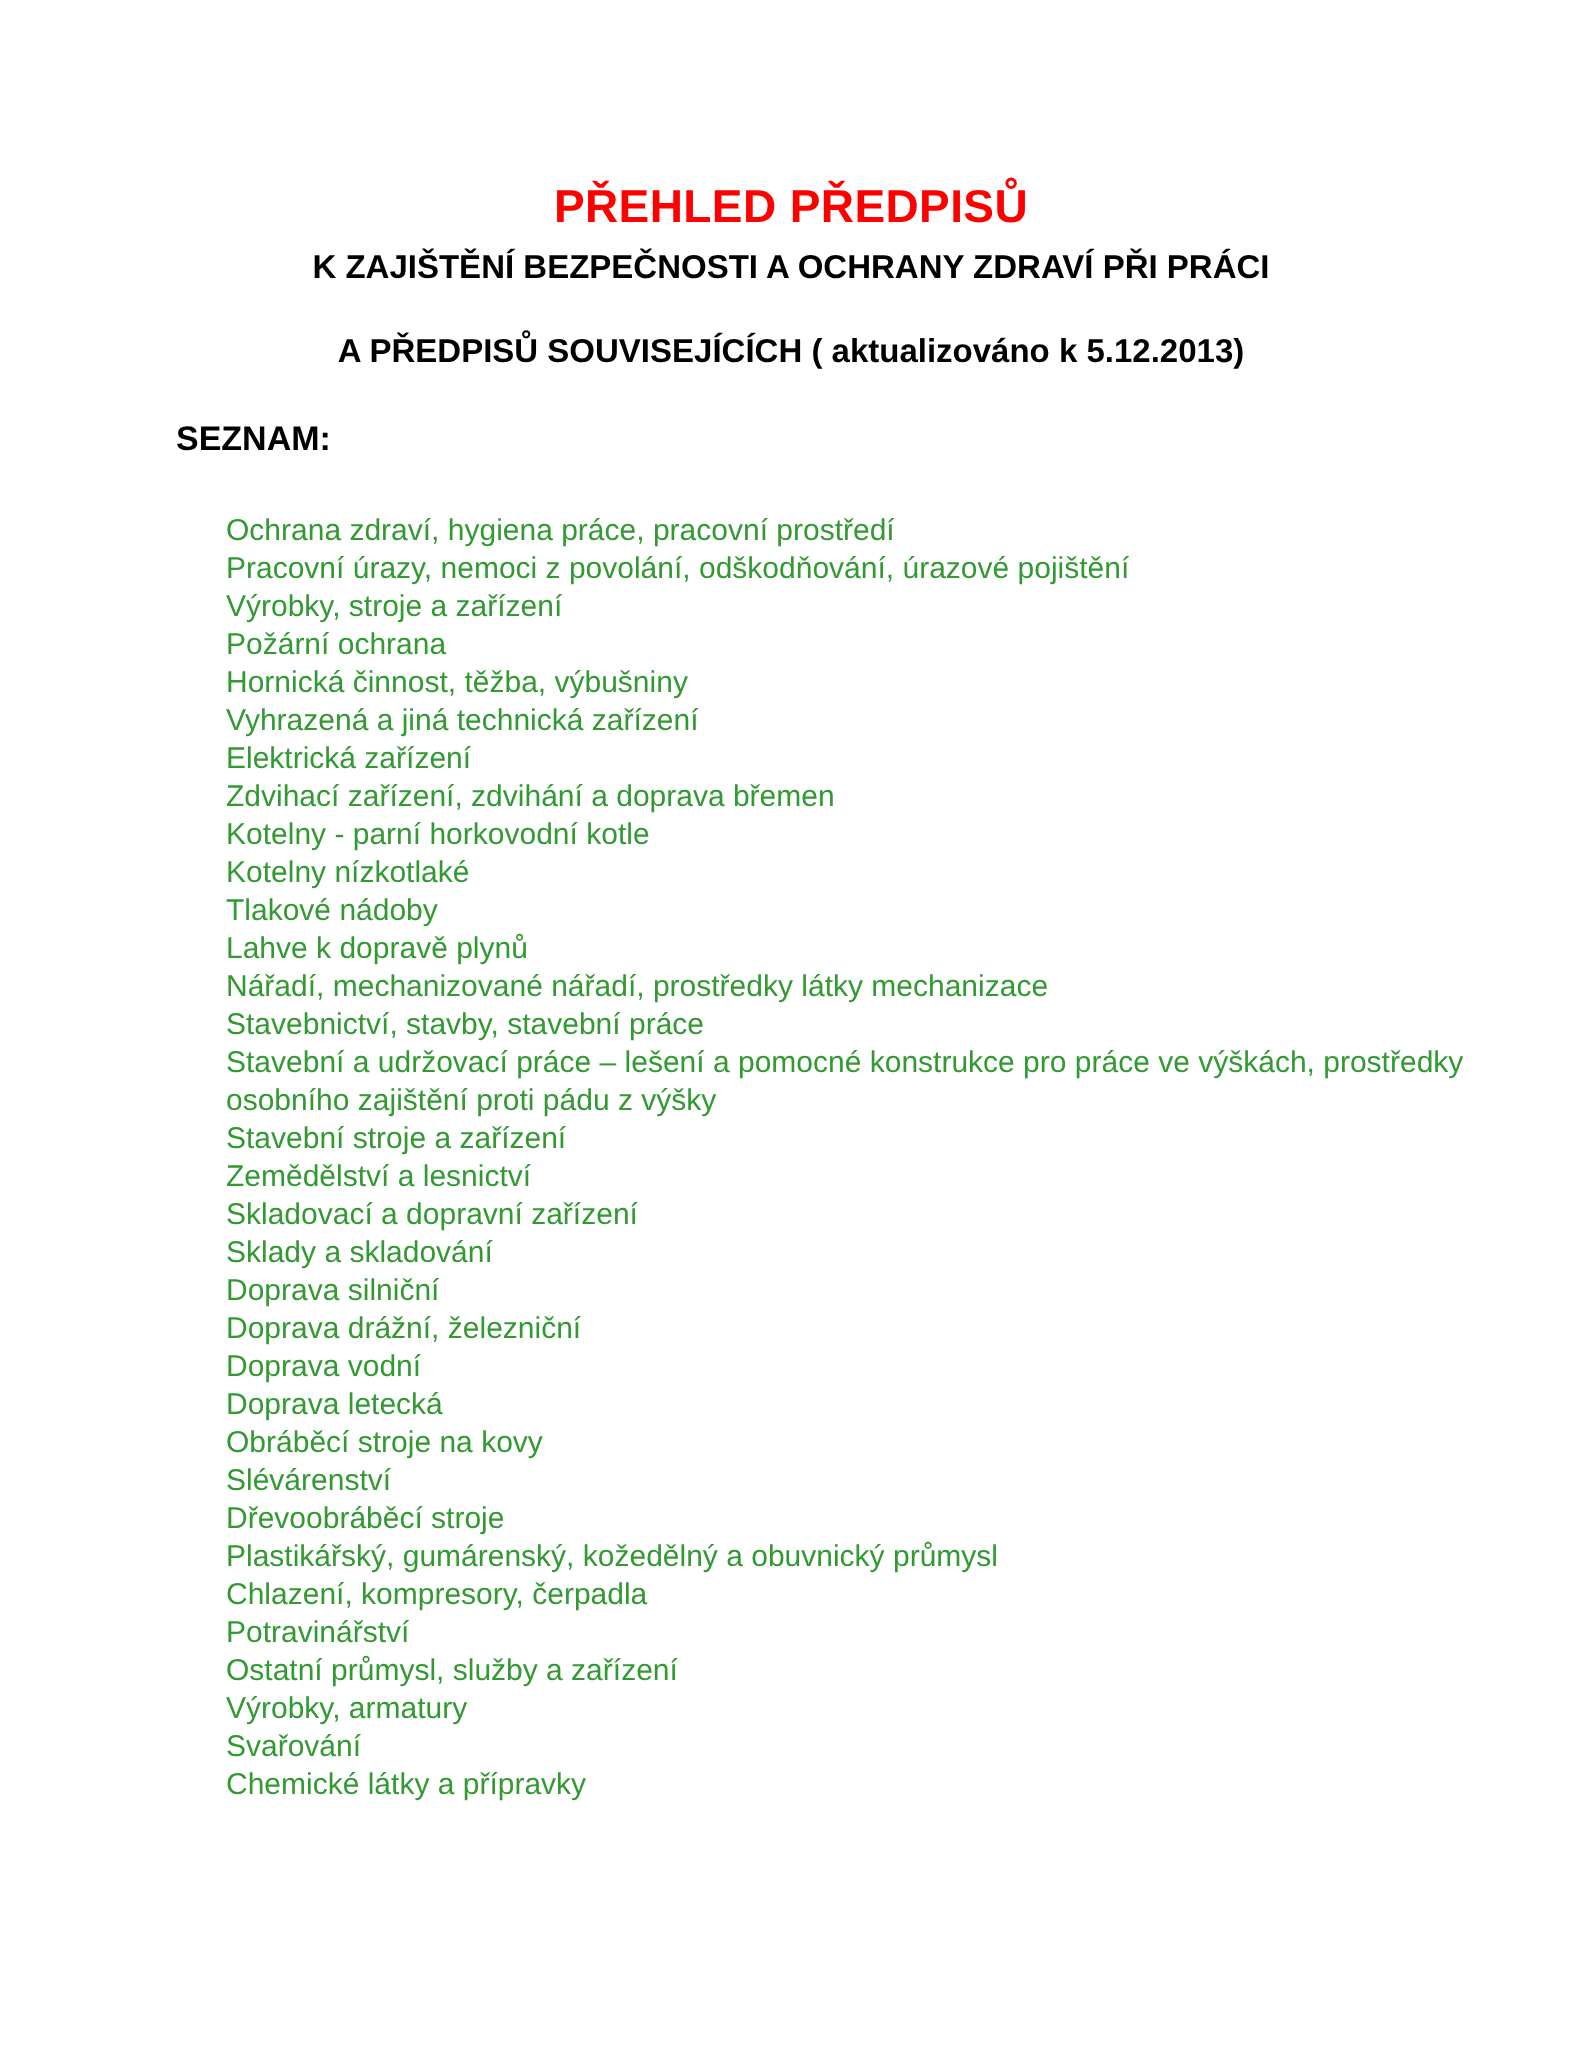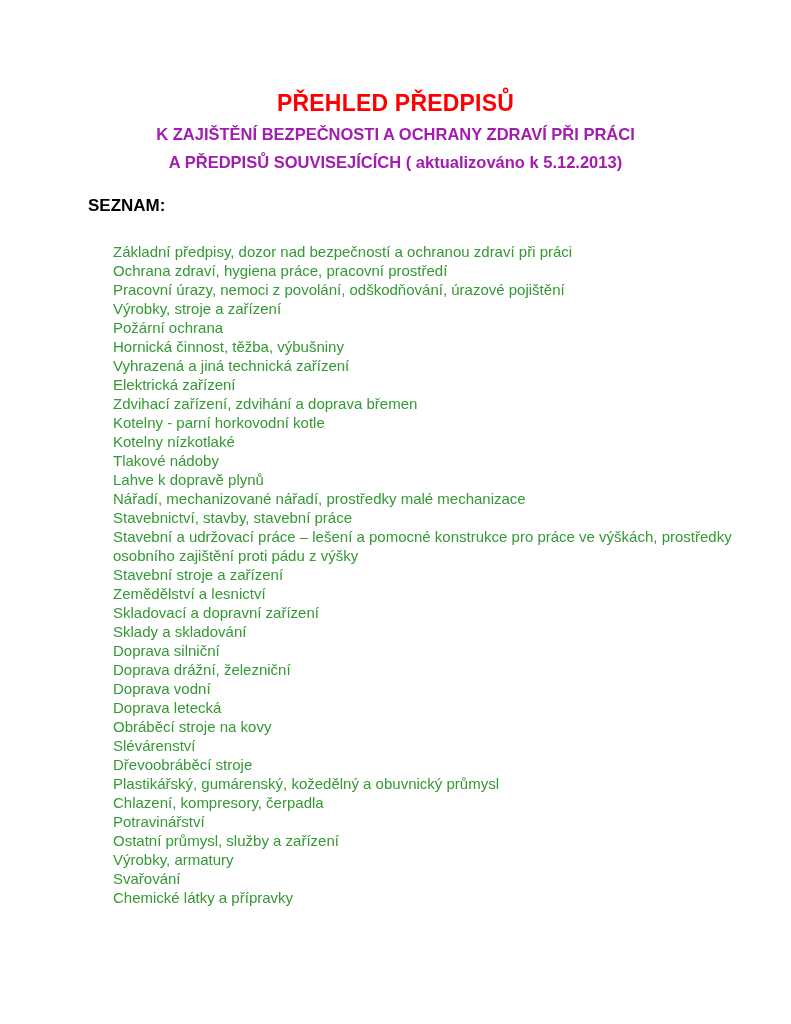--- a/index.html
+++ b/index.html
@@ -26,22 +26,22 @@
   }
   .doc-title {
     margin: 0;
     color: #ff0000;
     font-size: 23px;
     font-weight: 700;
     line-height: 30px;
     letter-spacing: 0.2px;
   }
   .doc-subtitle {
-    margin: 4px;
-    color: #a21caf;
+    margin: 18px;
+    color: #000000;
     font-size: 16.5px;
     font-weight: 700;
     line-height: 23.5px;
   }
   .doc-subtitle.first {
     margin-top: 5px;
   }
   .section-heading {
     margin: 22px 0 0 88px;
     color: #000000;
@@ -68,34 +68,33 @@
 
   <div class="doc-header">
     <h1 class="doc-title">PŘEHLED PŘEDPISŮ</h1>
     <p class="doc-subtitle first">K ZAJIŠTĚNÍ BEZPEČNOSTI A OCHRANY ZDRAVÍ PŘI PRÁCI</p>
     <p class="doc-subtitle">A PŘEDPISŮ SOUVISEJÍCÍCH ( aktualizováno k 5.12.2013)</p>
   </div>
 
   <h2 class="section-heading">SEZNAM:</h2>
 
   <div class="predpisy-list">
-      <div class="item">Základní předpisy, dozor nad bezpečností a ochranou zdraví při práci</div>
       <div class="item">Ochrana zdraví, hygiena práce, pracovní prostředí</div>
       <div class="item">Pracovní úrazy, nemoci z povolání, odškodňování, úrazové pojištění</div>
       <div class="item">Výrobky, stroje a zařízení</div>
       <div class="item">Požární ochrana</div>
       <div class="item">Hornická činnost, těžba, výbušniny</div>
       <div class="item">Vyhrazená a jiná technická zařízení</div>
       <div class="item">Elektrická zařízení</div>
       <div class="item">Zdvihací zařízení, zdvihání a doprava břemen</div>
       <div class="item">Kotelny - parní horkovodní kotle</div>
       <div class="item">Kotelny nízkotlaké</div>
       <div class="item">Tlakové nádoby</div>
       <div class="item">Lahve k dopravě plynů</div>
-      <div class="item">Nářadí, mechanizované nářadí, prostředky malé mechanizace</div>
+      <div class="item">Nářadí, mechanizované nářadí, prostředky látky mechanizace</div>
       <div class="item">Stavebnictví, stavby, stavební práce</div>
       <div class="item">Stavební a udržovací práce – lešení a pomocné konstrukce pro práce ve výškách, prostředky
 osobního zajištění proti pádu z výšky</div>
       <div class="item">Stavební stroje a zařízení</div>
       <div class="item">Zemědělství a lesnictví</div>
       <div class="item">Skladovací a dopravní zařízení</div>
       <div class="item">Sklady a skladování</div>
       <div class="item">Doprava silniční</div>
       <div class="item">Doprava drážní, železniční</div>
       <div class="item">Doprava vodní</div>

